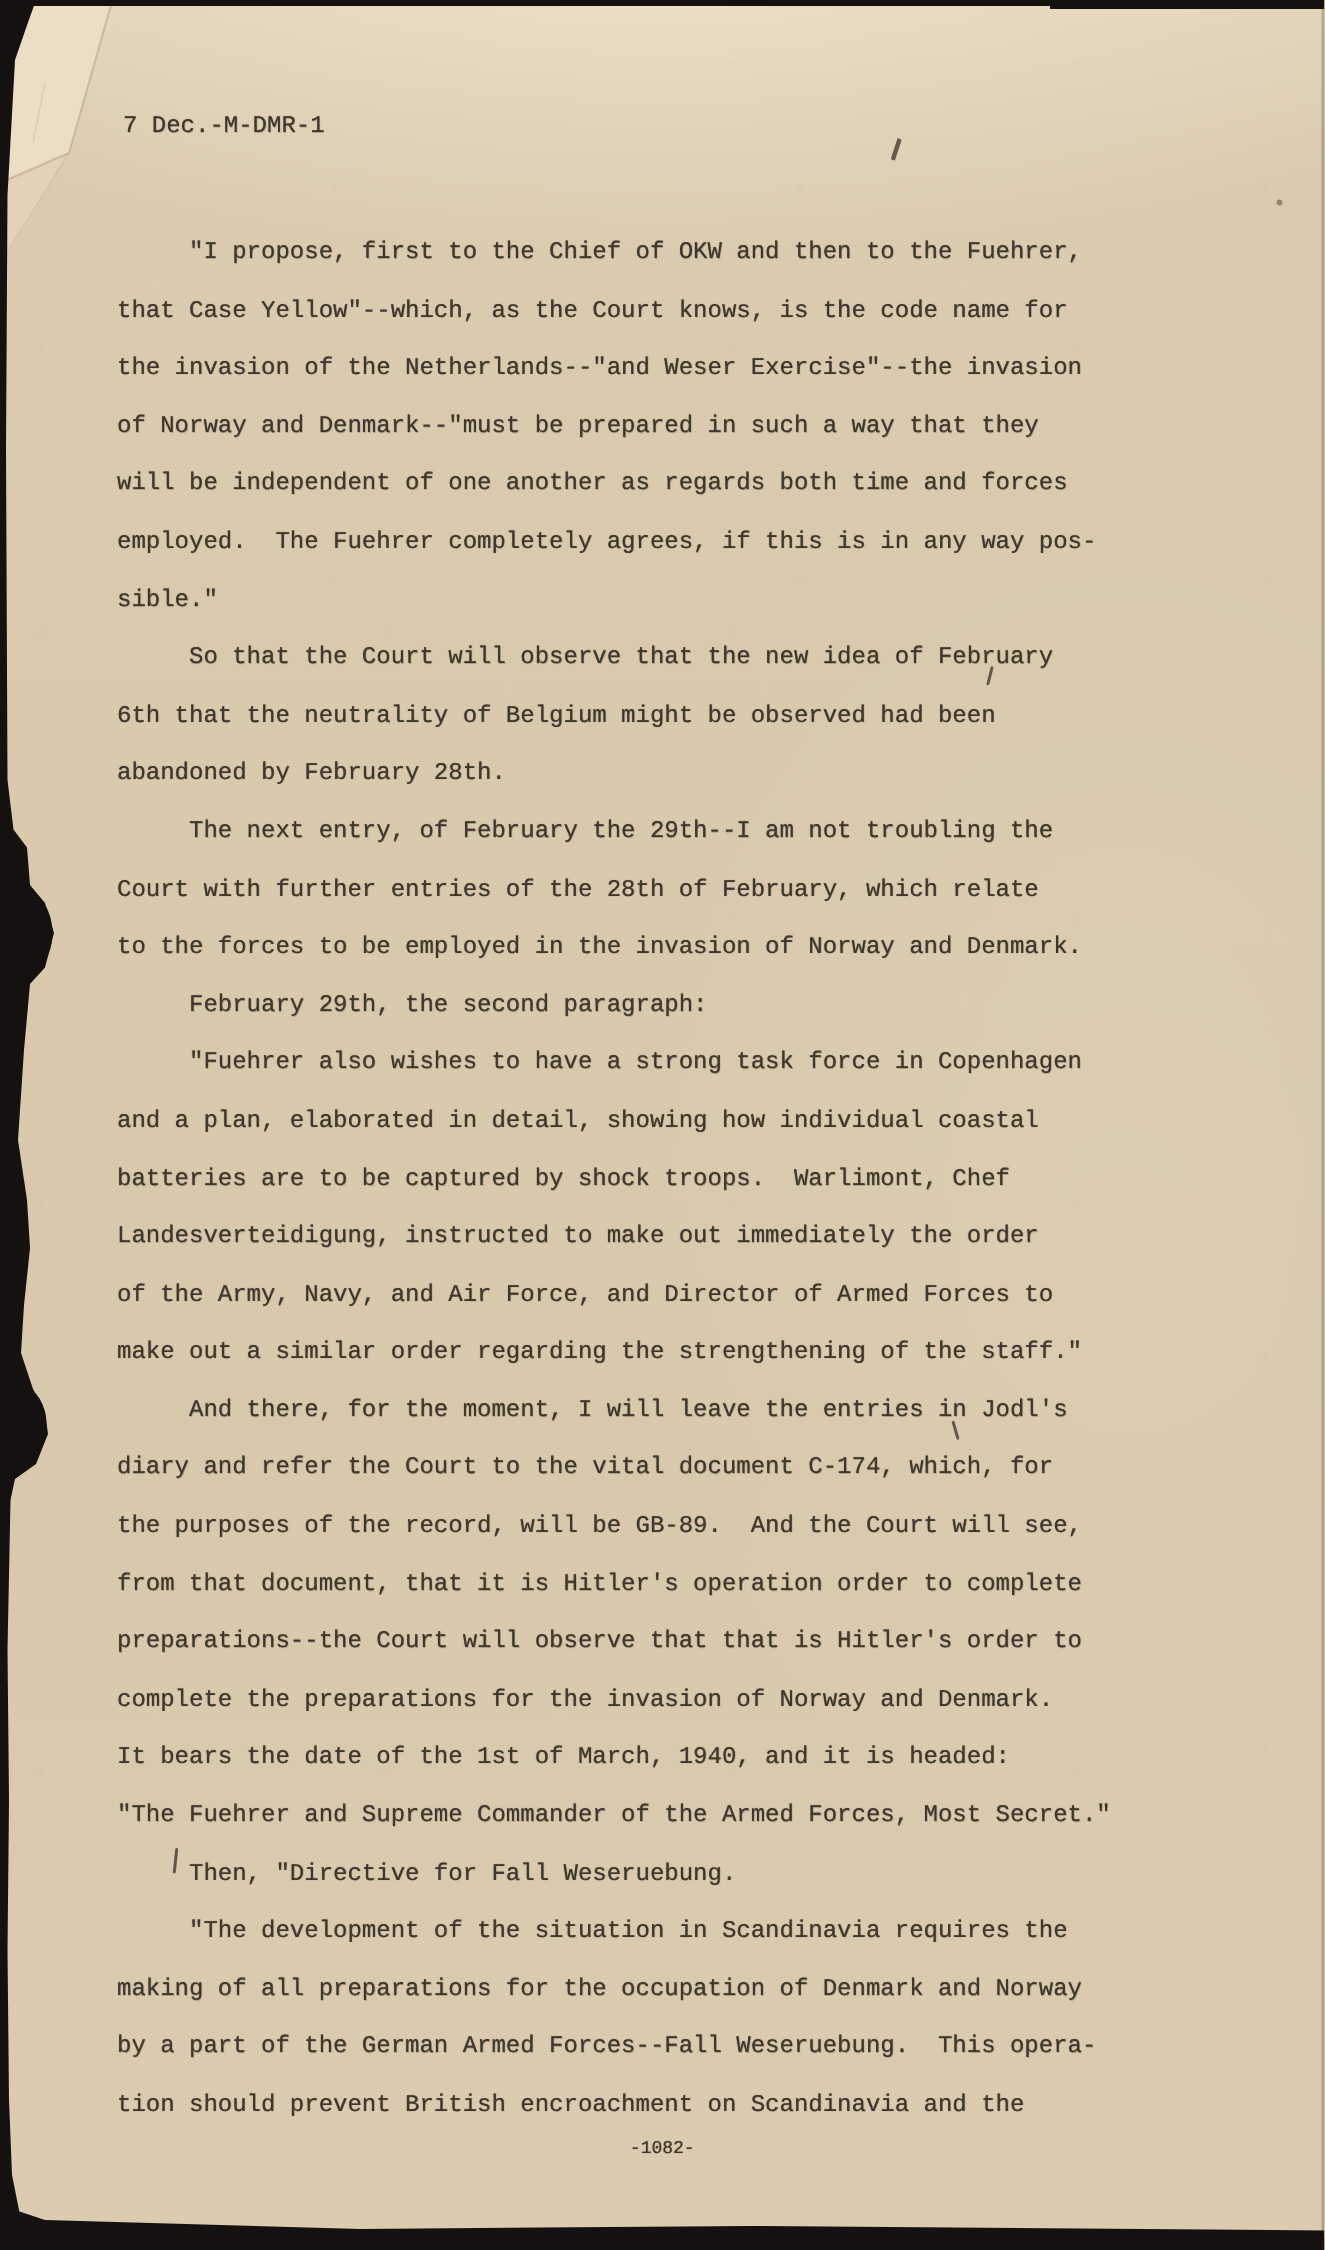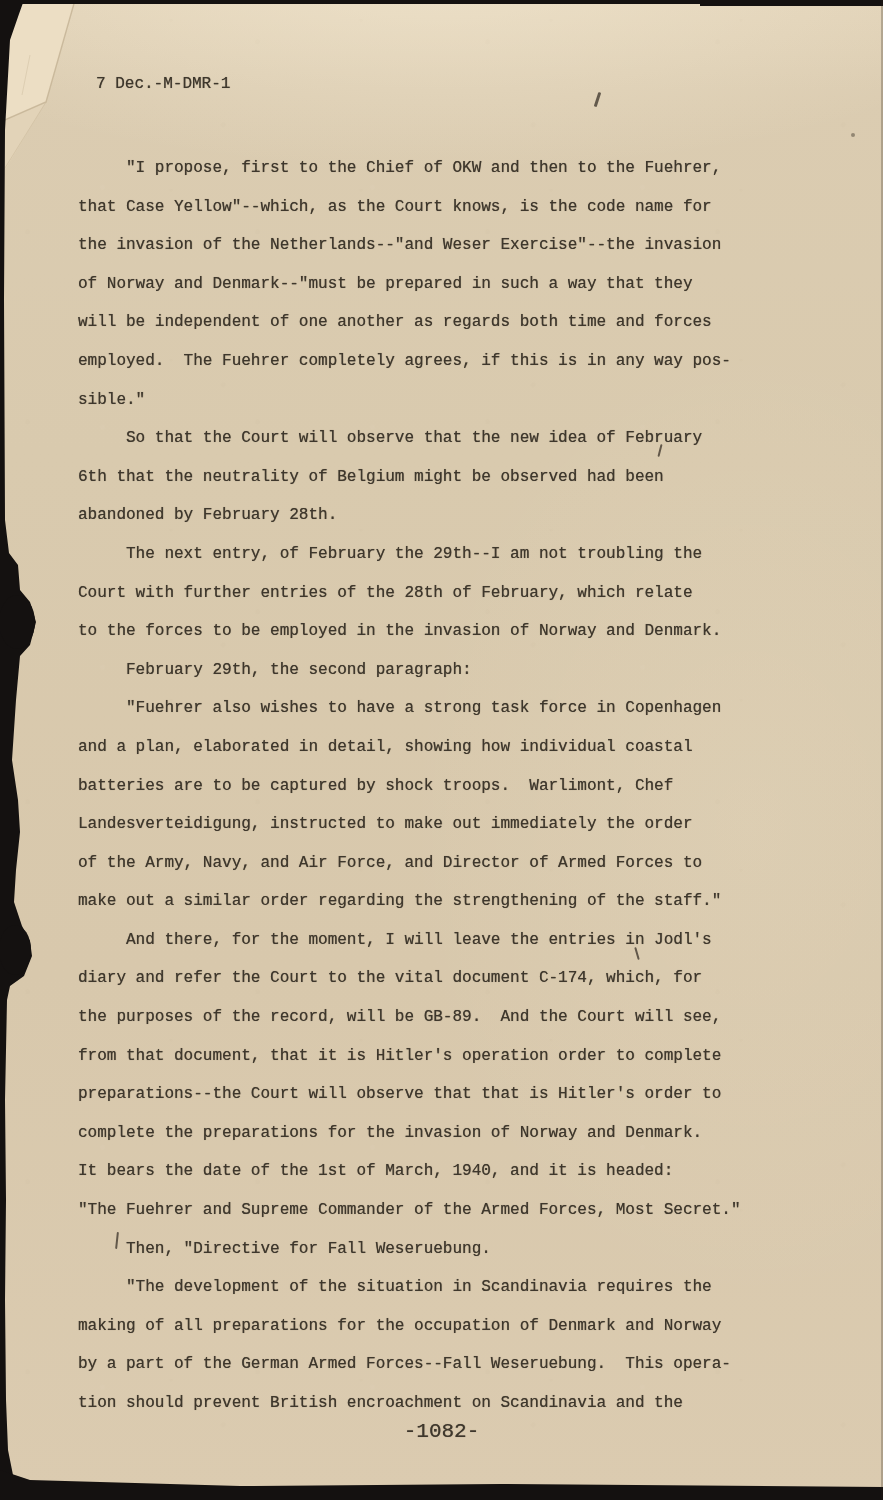--- a/index.html
+++ b/index.html
@@ -28,23 +28,23 @@
       radial-gradient(circle at 72% 48%, rgba(120,100,70,.05) 0 2px, transparent 3px),
       radial-gradient(circle at 38% 78%, rgba(255,255,255,.07) 0 2px, transparent 3px),
       radial-gradient(circle at 90% 12%, rgba(120,100,70,.05) 0 1px, transparent 2px);
     background-size:230px 190px, 310px 260px, 270px 240px, 190px 170px;
   }
   svg.overlay{position:absolute;top:0;left:0;display:block;}
   .typed{
     position:absolute;color:var(--ink);white-space:pre;
     text-shadow:0 0 0.7px rgba(56,48,38,.6), 0.4px 0.4px 0 rgba(56,48,38,.22);
   }
-  #header-line{left:96px;top:70px;font-size:16px;line-height:28px;}
+  #header-line{left:82px;top:70px;font-size:16px;line-height:28px;}
   #body-lines{left:78px;top:149px;font-size:16px;line-height:38.6px;}
-  #page-number{left:0;right:0;top:1418px;text-align:center;font-size:21px;line-height:28px;}
+  #page-number{left:0;right:0;top:1418px;text-align:center;font-size:12px;line-height:28px;}
   .mark{position:absolute;background:rgba(58,50,40,.75);border-radius:1px;}
   .mark.m1{left:596px;top:92px;width:2.5px;height:15px;transform:rotate(18deg);}
   .mark.m2{left:659px;top:444px;width:2px;height:13px;transform:rotate(14deg);}
   .mark.m3{left:636px;top:947px;width:2px;height:13px;transform:rotate(-16deg);}
   .mark.m4{left:116px;top:1232px;width:2px;height:17px;transform:rotate(6deg);}
   .mark.dot{left:851px;top:133px;width:4px;height:4px;border-radius:50%;opacity:.6;}
 </style>
 </head>
 <body>
 

